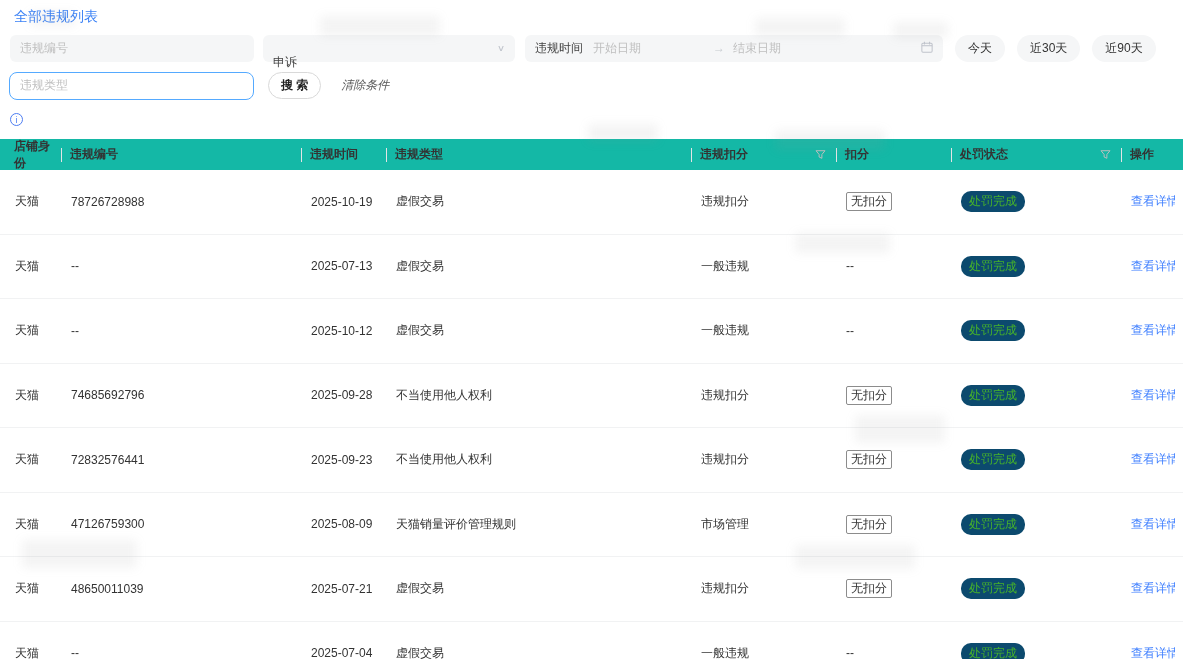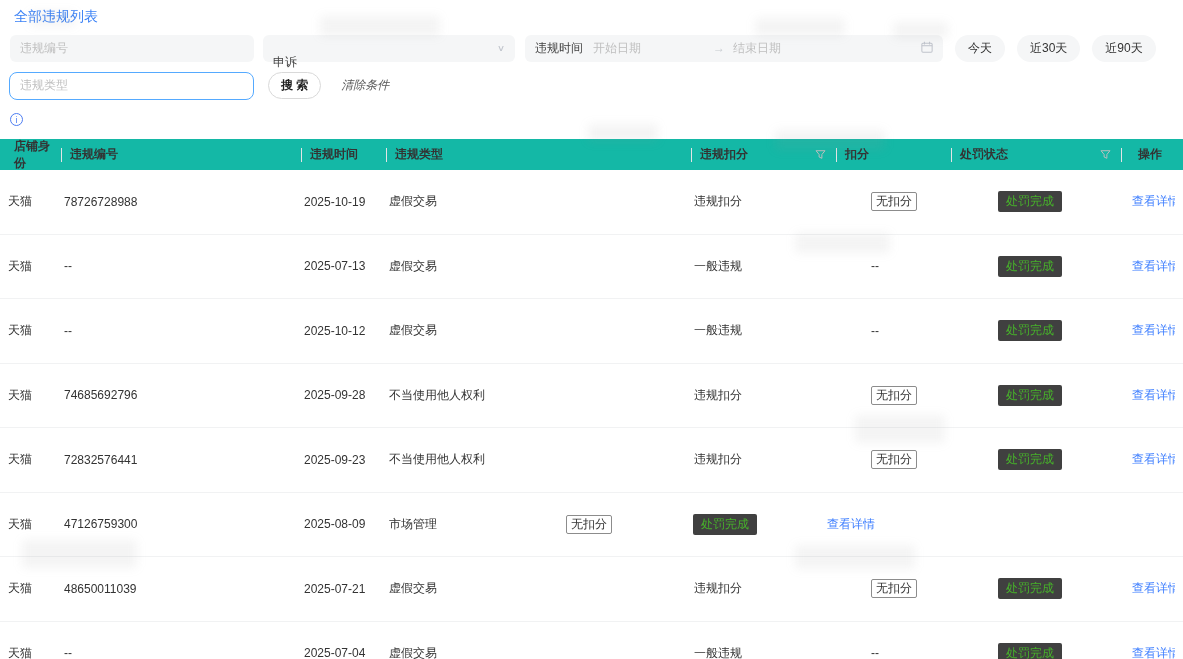--- a/index.html
+++ b/index.html
@@ -77,41 +77,41 @@
   }
   .th {
     display: flex; align-items: center; justify-content: space-between;
     height: 14px; font-weight: 700; color: #333;
     border-right: 1px solid #e3e4e6; padding-right: 10px; margin-right: 8px;
   }
   .th:last-child { border-right: none; }
   .filter-funnel { display: inline-flex; cursor: pointer; }
   .tbody .tr {
     display: flex; align-items: center; height: 64.5px;
-    padding-left: 8px; border-bottom: 1px solid #f1f2f3;
+    padding-left: 15px; border-bottom: 1px solid #f1f2f3;
   }
   .td { padding-right: 10px; margin-right: 8px; overflow: hidden; white-space: nowrap; }
 
   .c1 { width: 48px; flex: 0 0 auto; }
   .c2 { width: 232px; flex: 0 0 auto; }
   .c3 { width: 77px; flex: 0 0 auto; }
   .c4 { width: 297px; flex: 0 0 auto; }
   .c5 { width: 137px; flex: 0 0 auto; }
   .c6 { width: 107px; flex: 0 0 auto; }
-  .c7 { width: 162px; flex: 0 0 auto; text-align: center; }
-  .c8 { flex: 1 1 auto; margin-left: 8px; }
+  .c7 { width: 162px; flex: 0 0 auto; }
+  .c8 { flex: 1 1 auto; }
 
   .deduction-tag {
     display: inline-block; border: 1px solid #8c8c8c; border-radius: 2px;
-    padding: 2px 4px; color: #333; line-height: 1.1; margin-left: 32px;
+    padding: 2px 4px; color: #333; line-height: 1.1;
   }
   .deduction-tag.plain { border: none; padding: 0; }
   .status-badge {
-    display: inline-block; background: #404040; color: #47b32a;
-    padding: 4px 8px; border-radius: 2px; line-height: 1.1;
+    display: inline-block; background: #0c4a6e; color: #47b32a;
+    padding: 4px 8px; border-radius: 10px; line-height: 1.1;
   }
   .view-link { color: #3d7eff; cursor: pointer; }
 
   
   .blur-patch {
     position: absolute; background: rgba(150,150,150,0.10);
     filter: blur(5px); border-radius: 4px; pointer-events: none;
   }
 </style>
 </head>
@@ -251,20 +251,21 @@
     <div class="td c4">不当使用他人权利</div>
     <div class="td c5">违规扣分</div>
     <div class="td c6"><span class="deduction-tag">无扣分</span></div>
     <div class="td c7"><span class="status-badge">处罚完成</span></div>
     <div class="td c8"><span class="view-link">查看详情</span></div>
   </div>
         <div class="tr">
     <div class="td c1">天猫</div>
     <div class="td c2">47126759300</div>
     <div class="td c3">2025-08-09</div>
+    <div class="td c4">天猫销量评价管理规则</div>
     <div class="td c5">市场管理</div>
     <div class="td c6"><span class="deduction-tag">无扣分</span></div>
     <div class="td c7"><span class="status-badge">处罚完成</span></div>
     <div class="td c8"><span class="view-link">查看详情</span></div>
   </div>
         <div class="tr">
     <div class="td c1">天猫</div>
     <div class="td c2">48650011039</div>
     <div class="td c3">2025-07-21</div>
     <div class="td c4">虚假交易</div>

